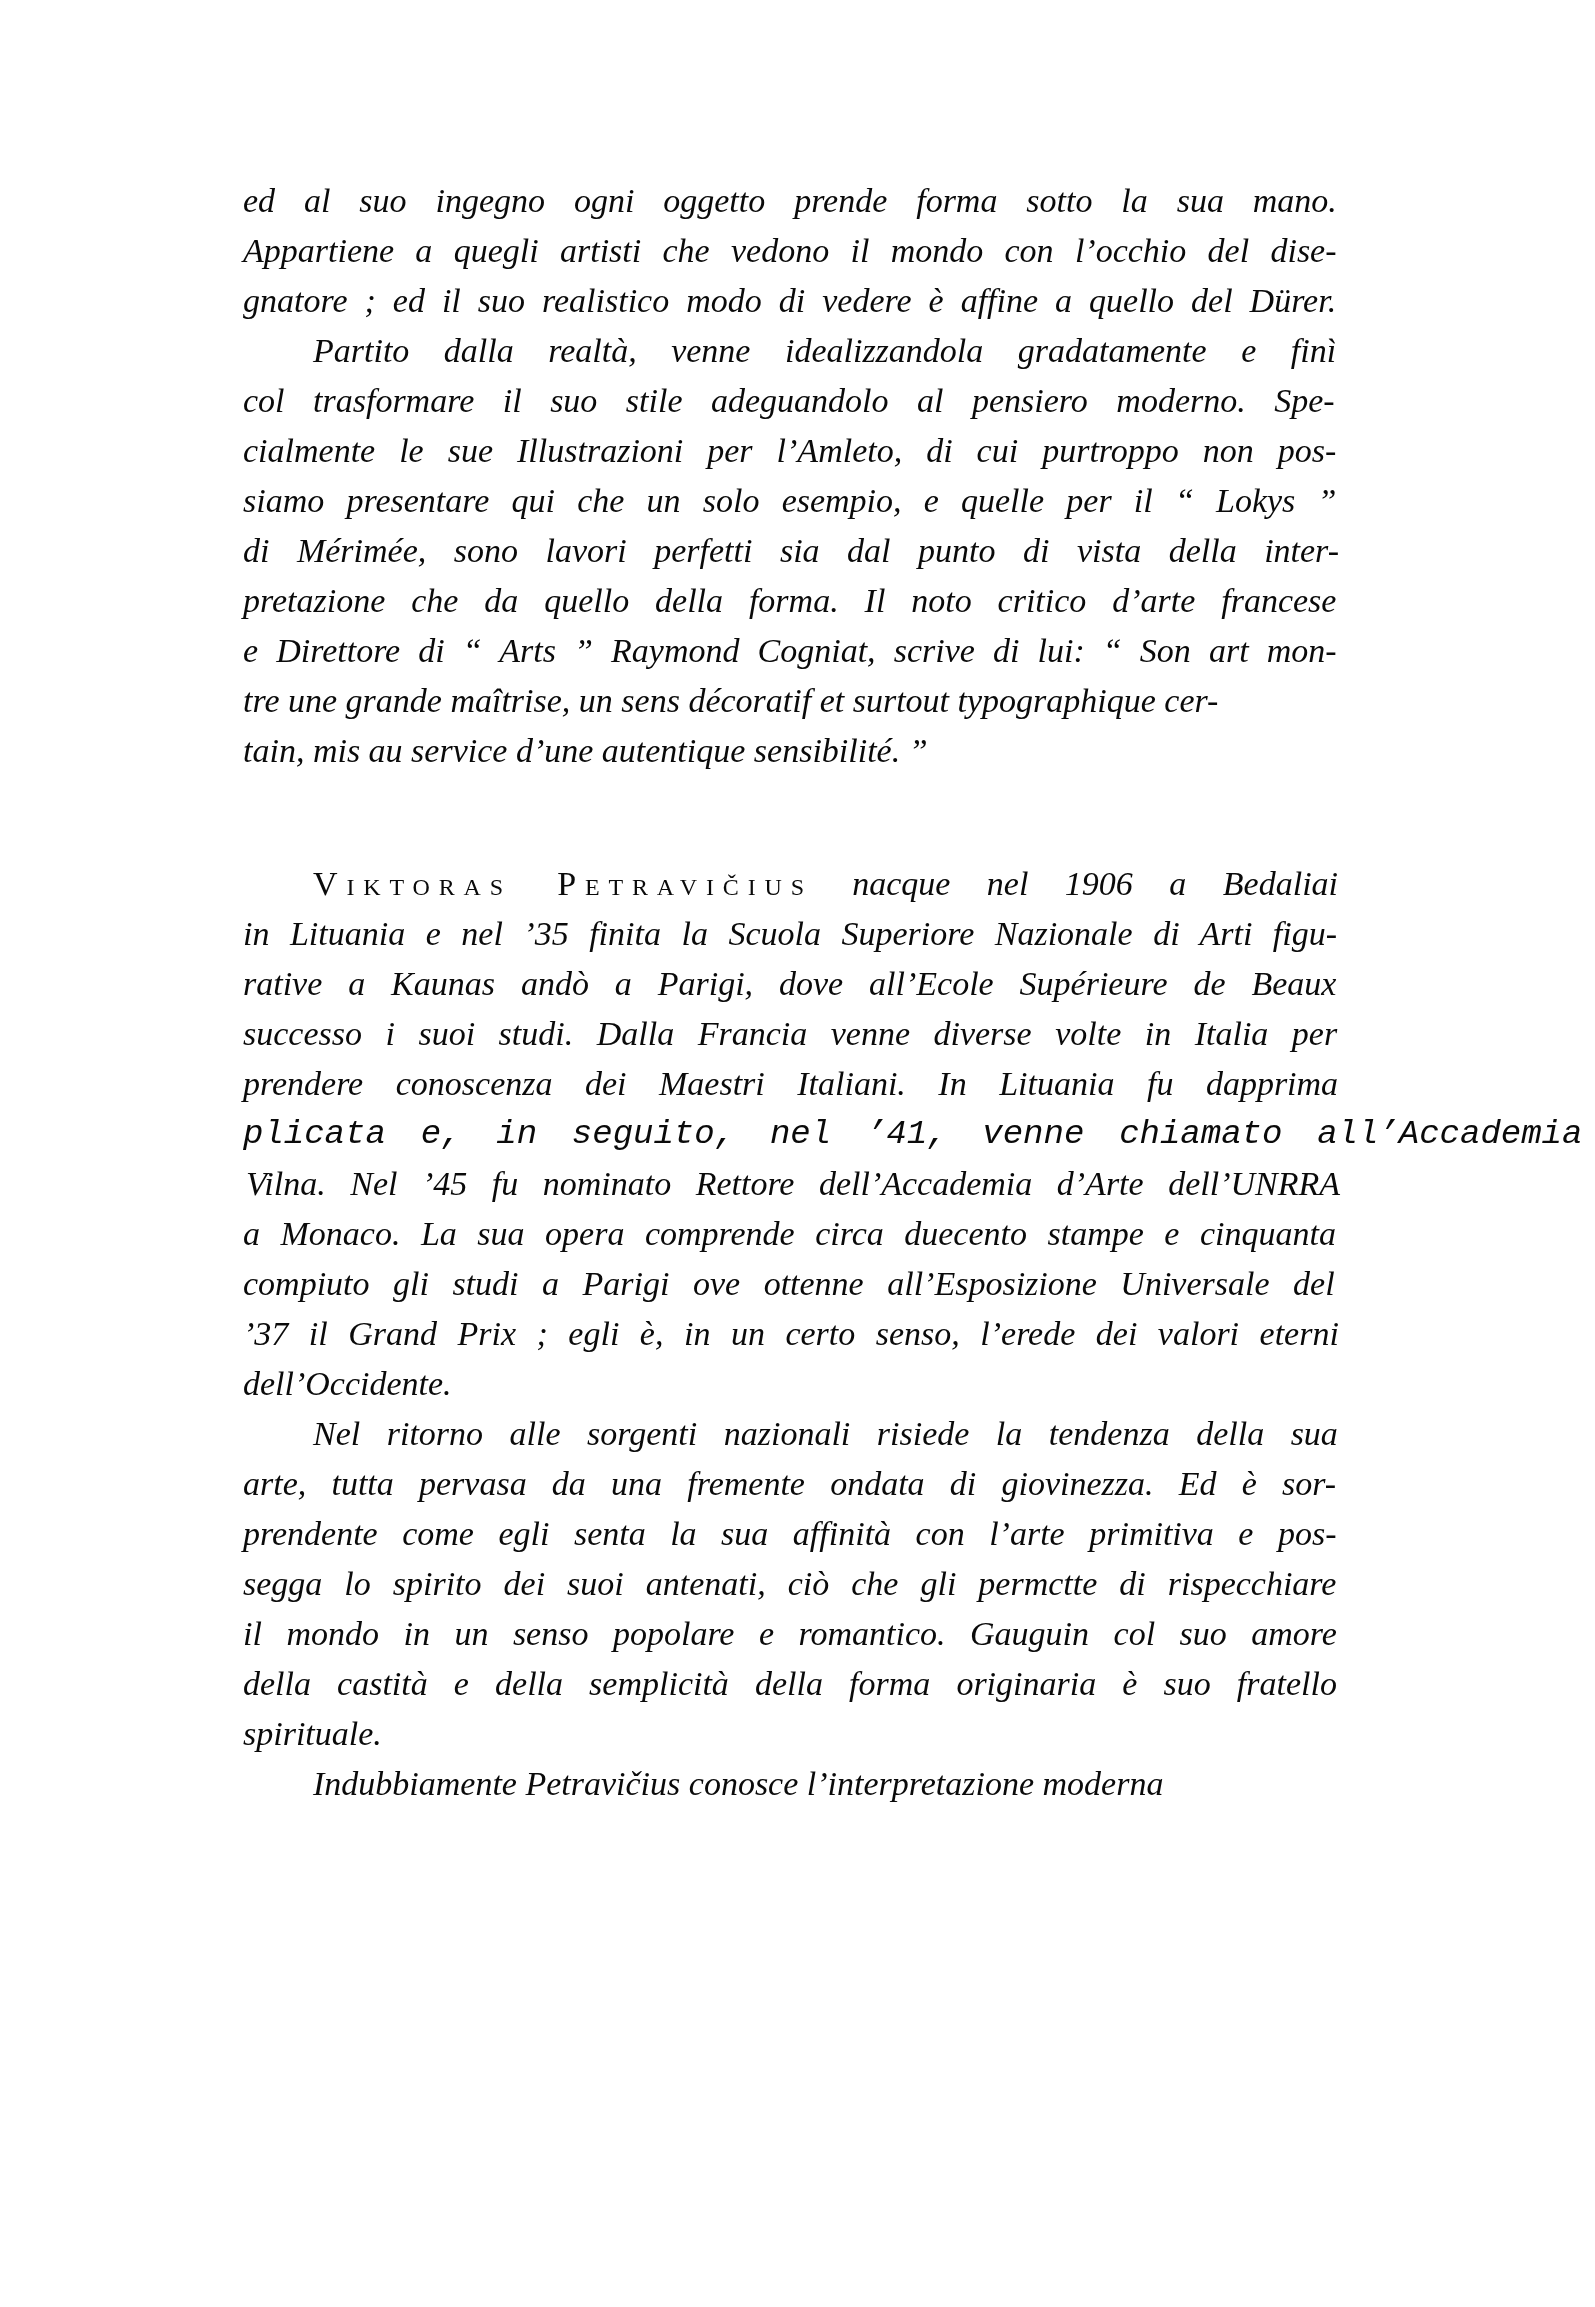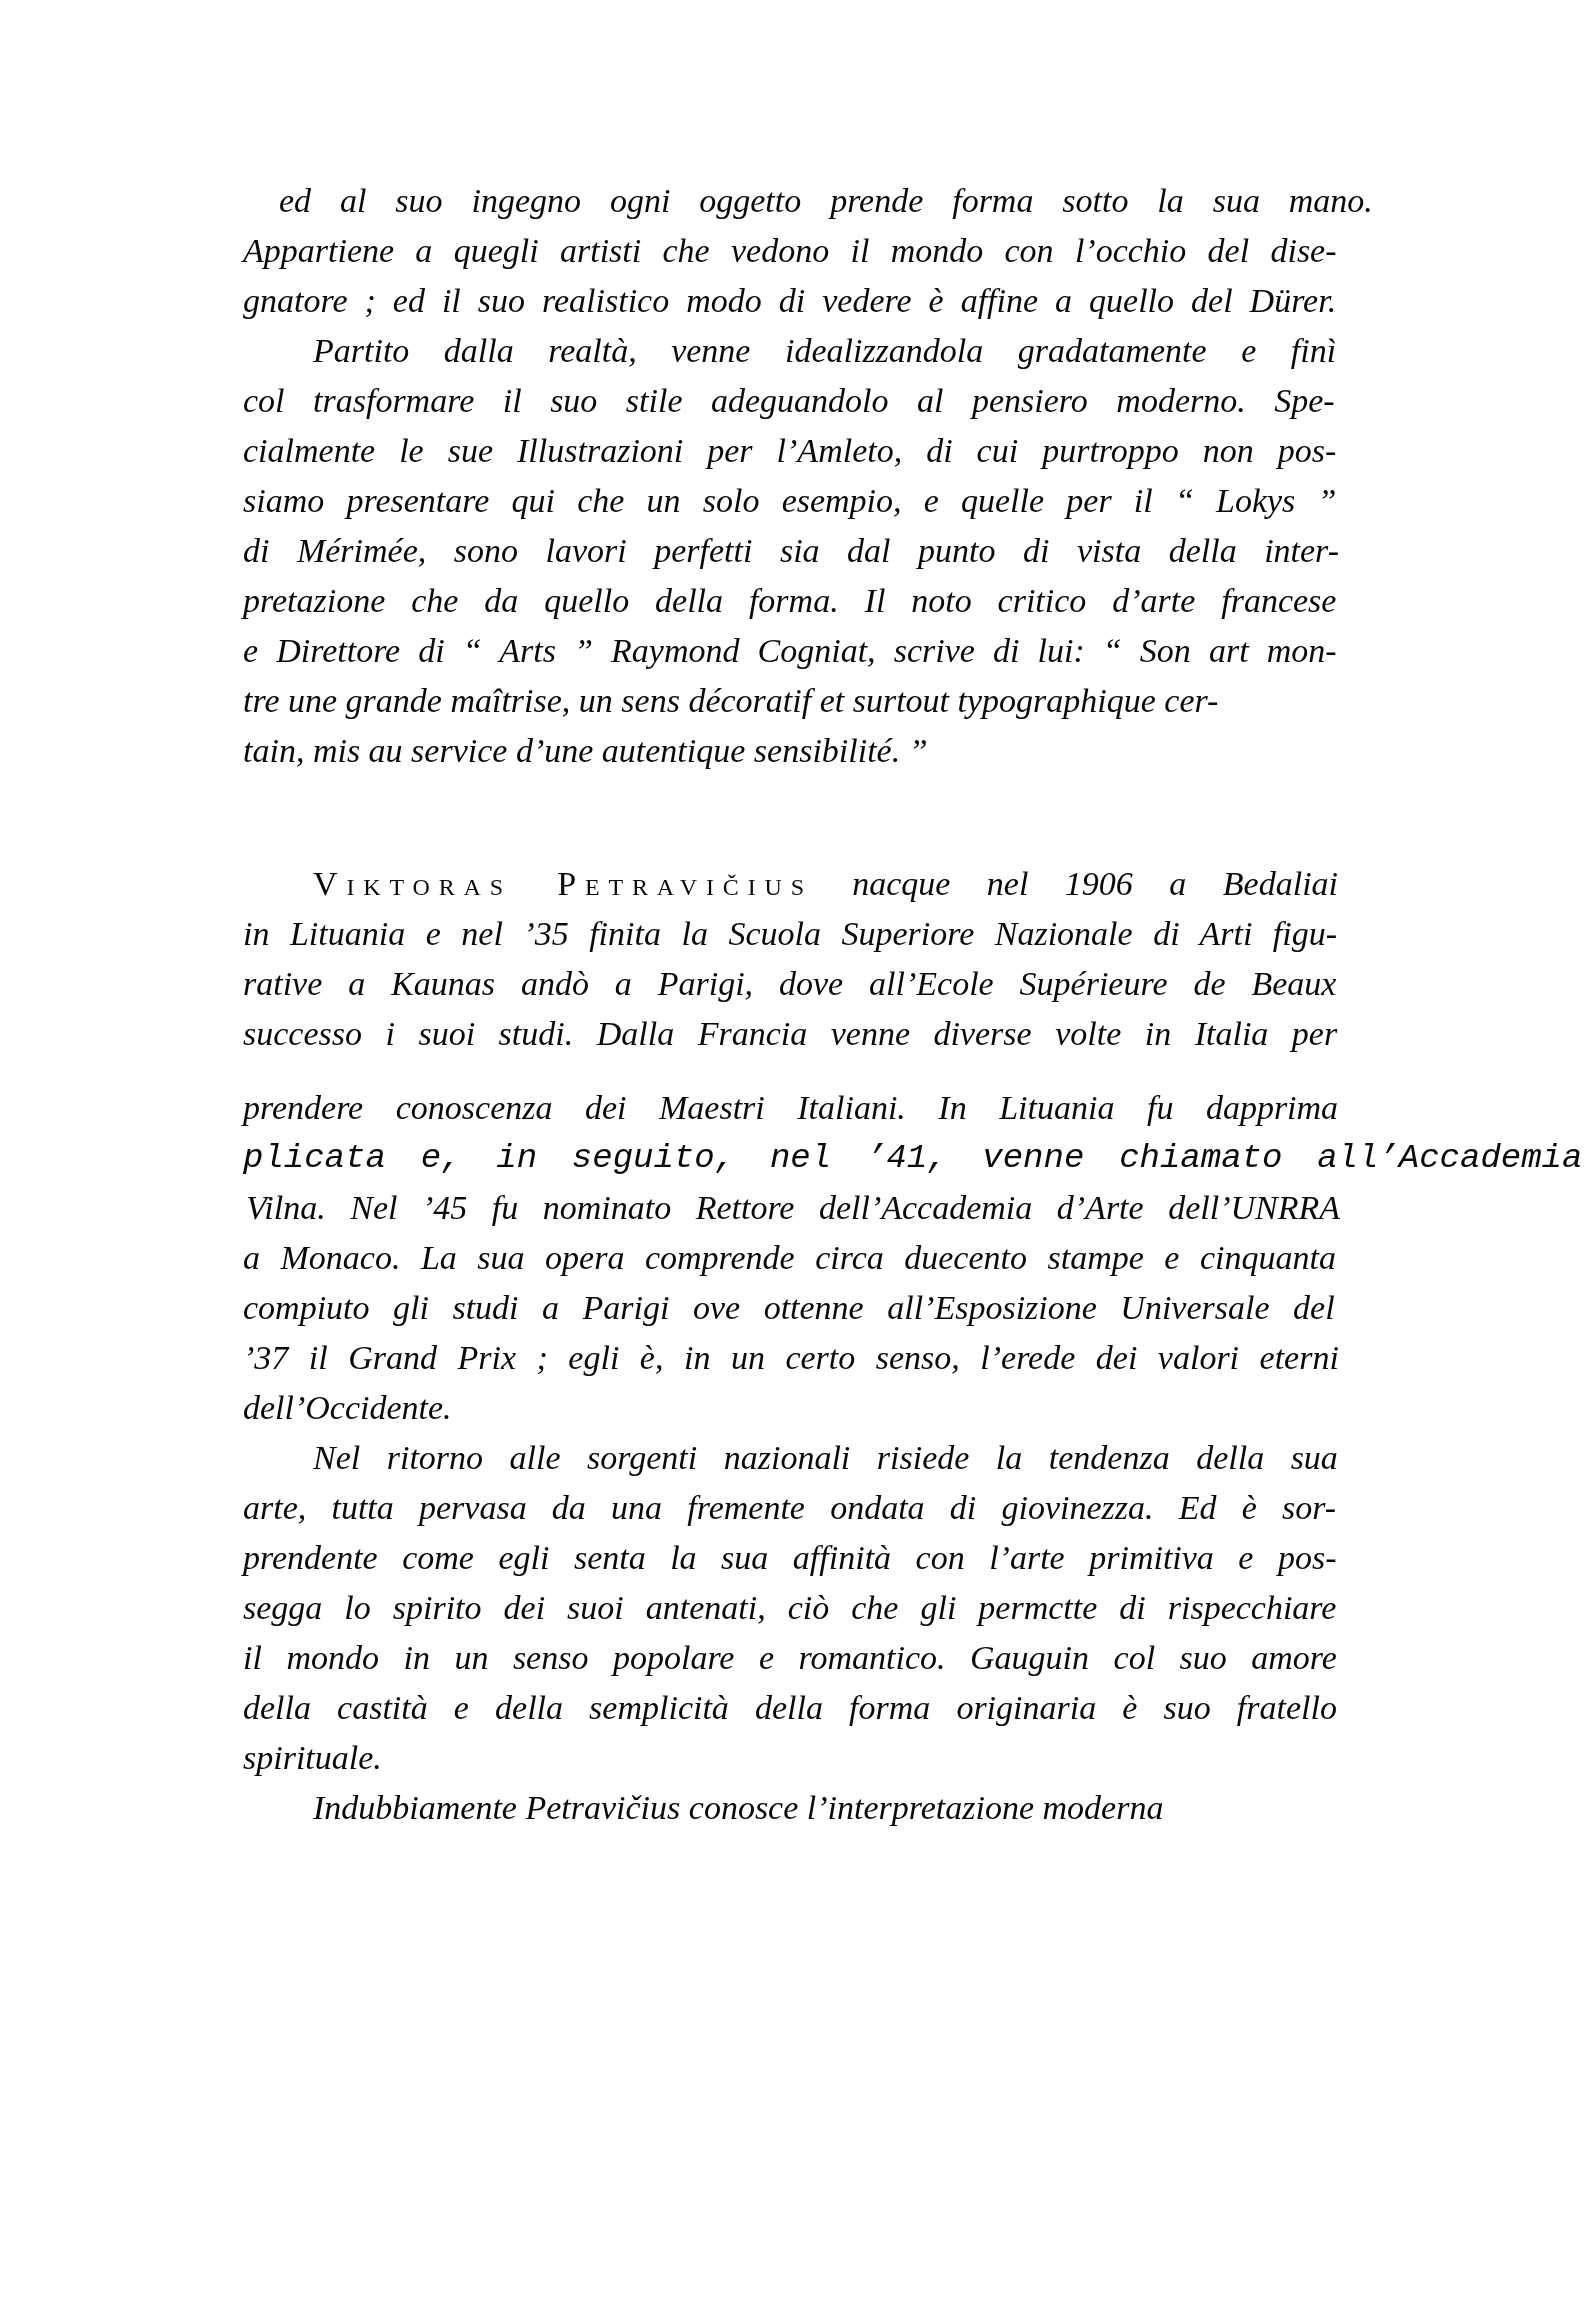--- a/index.html
+++ b/index.html
@@ -38,41 +38,41 @@
     letter-spacing: 0.26em;
     padding-right: 0.08em;
   }
 </style>
 </head>
 <body>
 
 <div class="page">
   <div class="text-block" id="text-block">
       <div class="para">
-        <div class="line" style="word-spacing: 20.4px; margin-left: 36px;">ed al suo ingegno ogni oggetto prende forma sotto la sua mano.</div>
+        <div class="line" style="word-spacing: 20.4px;">ed al suo ingegno ogni oggetto prende forma sotto la sua mano.</div>
         <div class="line" style="word-spacing: 12.8px;">Appartiene a quegli artisti che vedono il mondo con l’occhio del dise-</div>
         <div class="line" style="word-spacing: 8.5px;">gnatore ; ed il suo realistico modo di vedere è affine a quello del Dürer.</div>
       </div>
       <div class="para indent">
         <div class="line" style="word-spacing: 26px;">Partito dalla realtà, venne idealizzandola gradatamente e finì</div>
         <div class="line" style="word-spacing: 20px;">col trasformare il suo stile adeguandolo al pensiero moderno. Spe-</div>
         <div class="line" style="word-spacing: 15.5px;">cialmente le sue Illustrazioni per l’Amleto, di cui purtroppo non pos-</div>
         <div class="line" style="word-spacing: 13.7px;">siamo presentare qui che un solo esempio, e quelle per il “ Lokys ”</div>
         <div class="line" style="word-spacing: 19px;">di Mérimée, sono lavori perfetti sia dal punto di vista della inter-</div>
         <div class="line" style="word-spacing: 17.4px;">pretazione che da quello della forma. Il noto critico d’arte francese</div>
         <div class="line" style="word-spacing: 9.6px;">e Direttore di “ Arts ” Raymond Cogniat, scrive di lui: “ Son art mon-</div>
         <div class="line">tre une grande maîtrise, un sens décoratif et surtout typographique cer-</div>
         <div class="line">tain, mis au service d’une autentique sensibilité. ”</div>
       </div>
       <div class="para indent gap-before">
         <div class="line" style="word-spacing: 28px;"><span class="lead-smallcaps">Viktoras Petravičius</span><span> nacque nel 1906 a Bedaliai</span></div>
         <div class="line" style="word-spacing: 12px;">in Lituania e nel ’35 finita la Scuola Superiore Nazionale di Arti figu-</div>
         <div class="line" style="word-spacing: 17.4px;">rative a Kaunas andò a Parigi, dove all’Ecole Supérieure de Beaux</div>
         <div class="line" style="word-spacing: 15px;">successo i suoi studi. Dalla Francia venne diverse volte in Italia per</div>
-        <div class="line" style="word-spacing: 24px; margin-top: 24px;">prendere conoscenza dei Maestri Italiani. In Lituania fu dapprima</div>
+        <div class="line" style="word-spacing: 24px;">prendere conoscenza dei Maestri Italiani. In Lituania fu dapprima</div>
         <div class="line" style="word-spacing: 14.4px; font-family: Liberation Mono, monospace;">plicata e, in seguito, nel ’41, venne chiamato all’Accademia d’Arte di</div>
         <div class="line" style="word-spacing: 16px; text-align: right;">Vilna. Nel ’45 fu nominato Rettore dell’Accademia d’Arte dell’UNRRA</div>
         <div class="line" style="word-spacing: 12px;">a Monaco. La sua opera comprende circa duecento stampe e cinquanta</div>
         <div class="line" style="word-spacing: 15px;">compiuto gli studi a Parigi ove ottenne all’Esposizione Universale del</div>
         <div class="line" style="word-spacing: 12px;">’37 il Grand Prix ; egli è, in un certo senso, l’erede dei valori eterni</div>
         <div class="line">dell’Occidente.</div>
       </div>
       <div class="para indent">
         <div class="line" style="word-spacing: 18px;">Nel ritorno alle sorgenti nazionali risiede la tendenza della sua</div>
         <div class="line" style="word-spacing: 16.7px;">arte, tutta pervasa da una fremente ondata di giovinezza. Ed è sor-</div>

